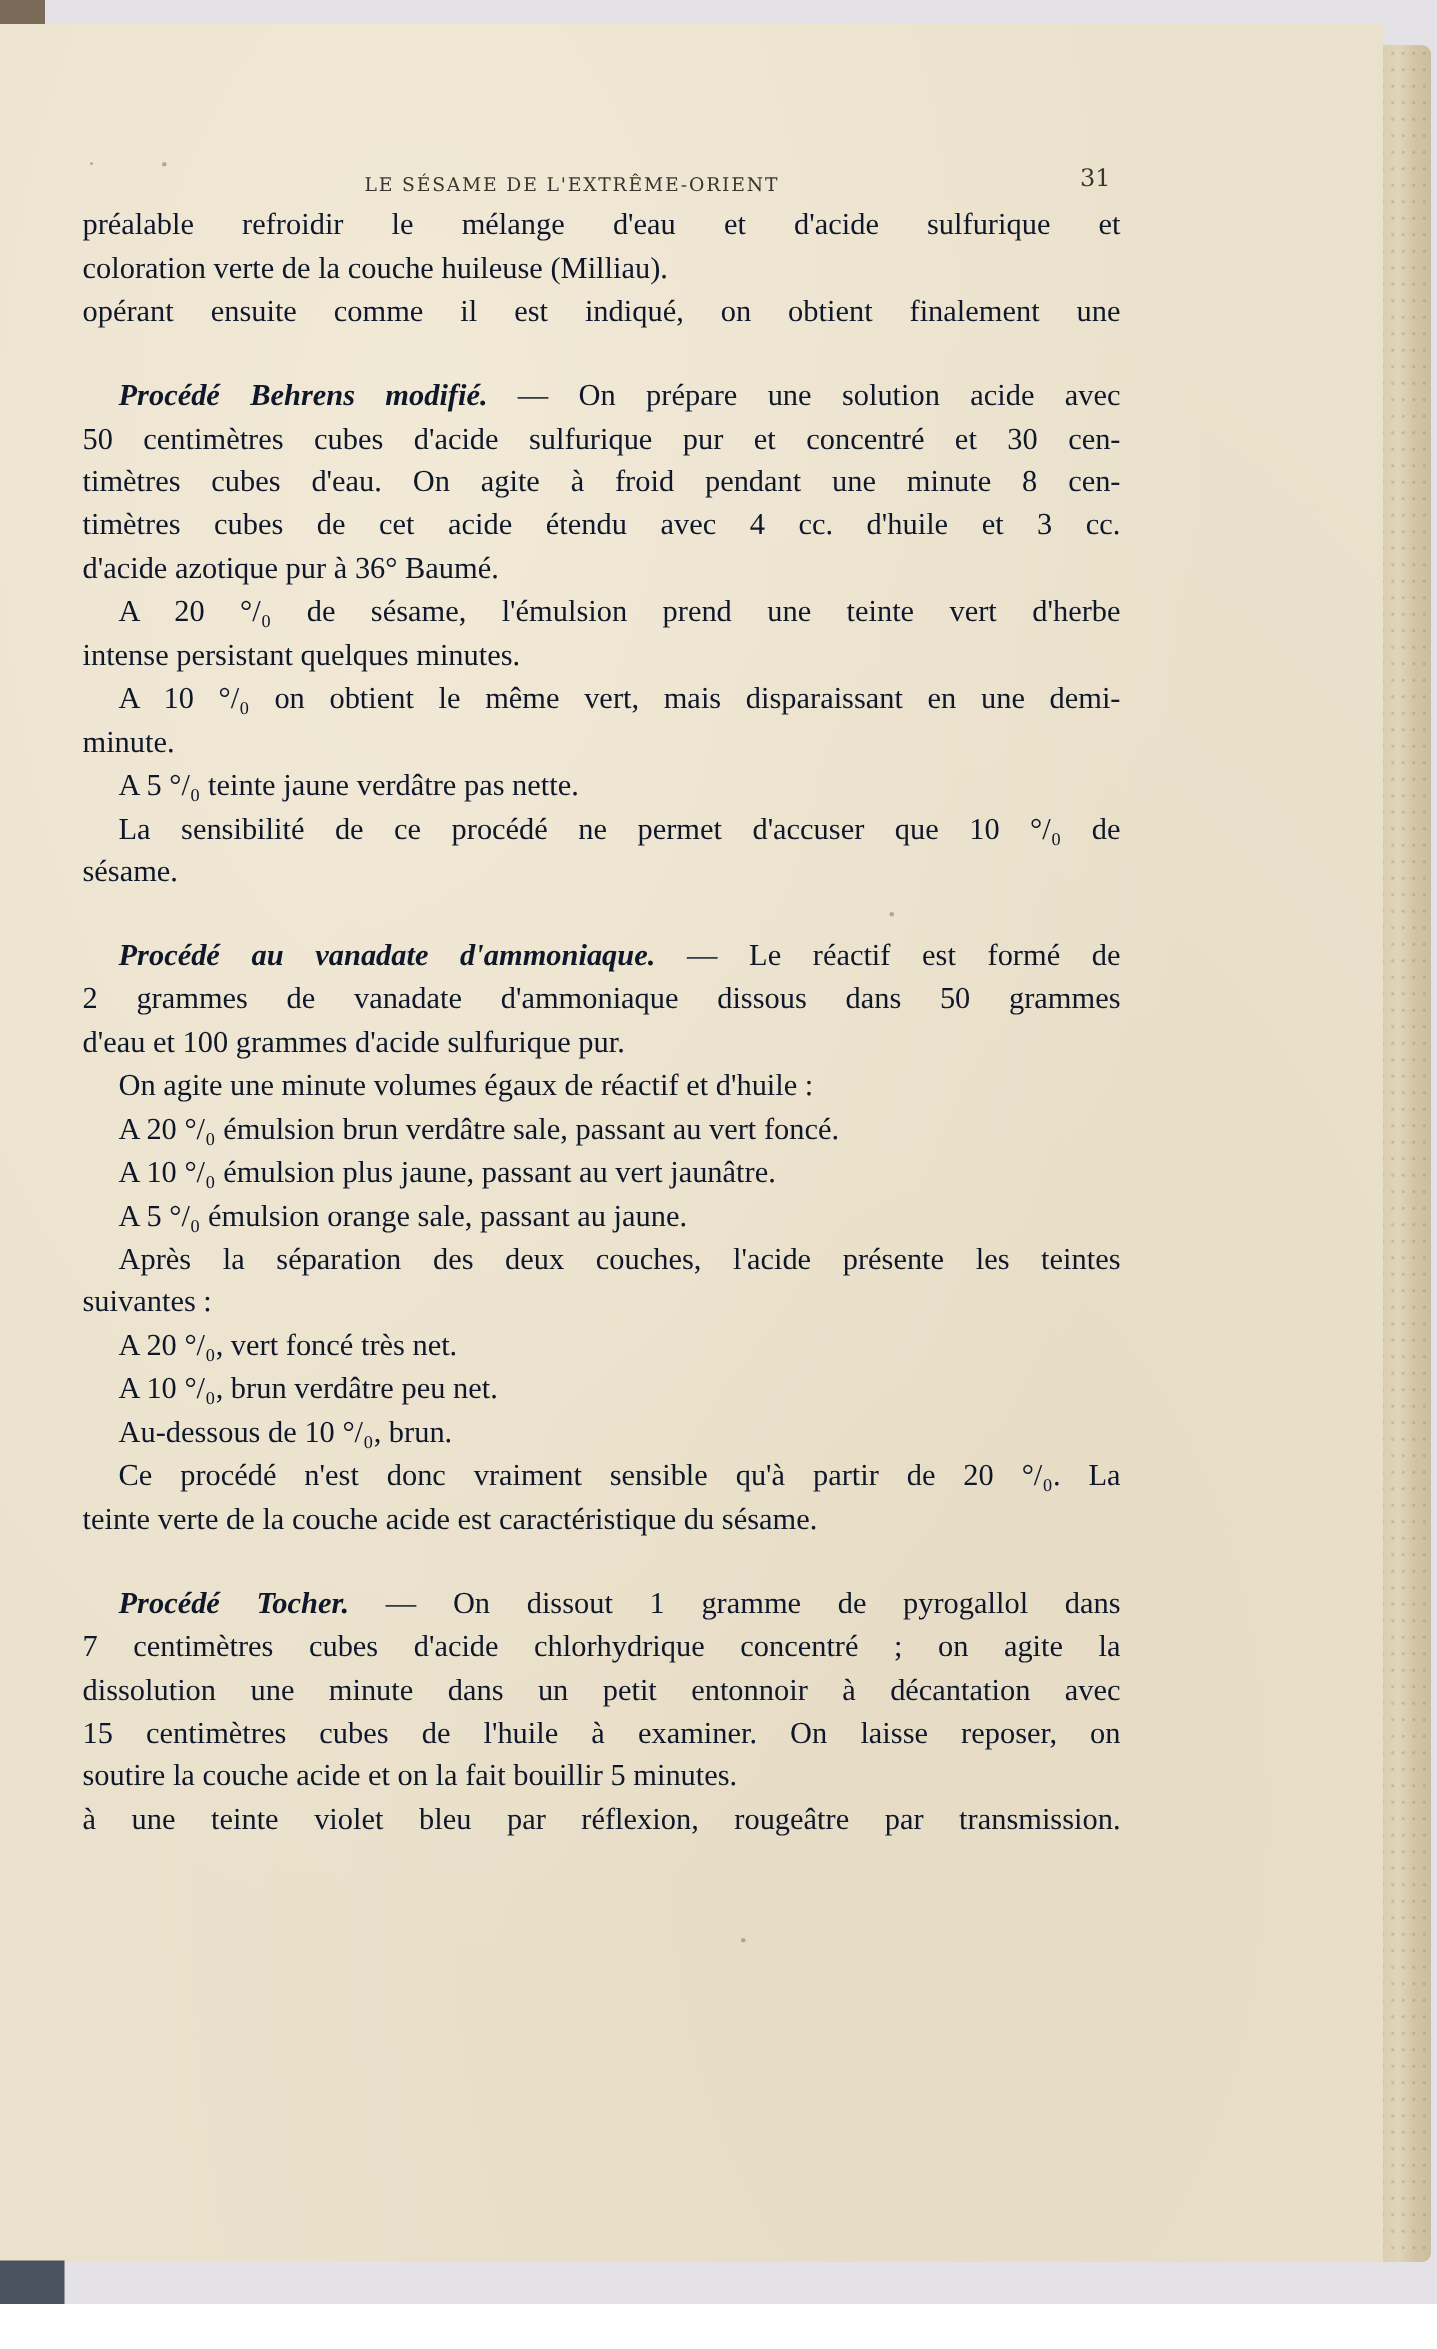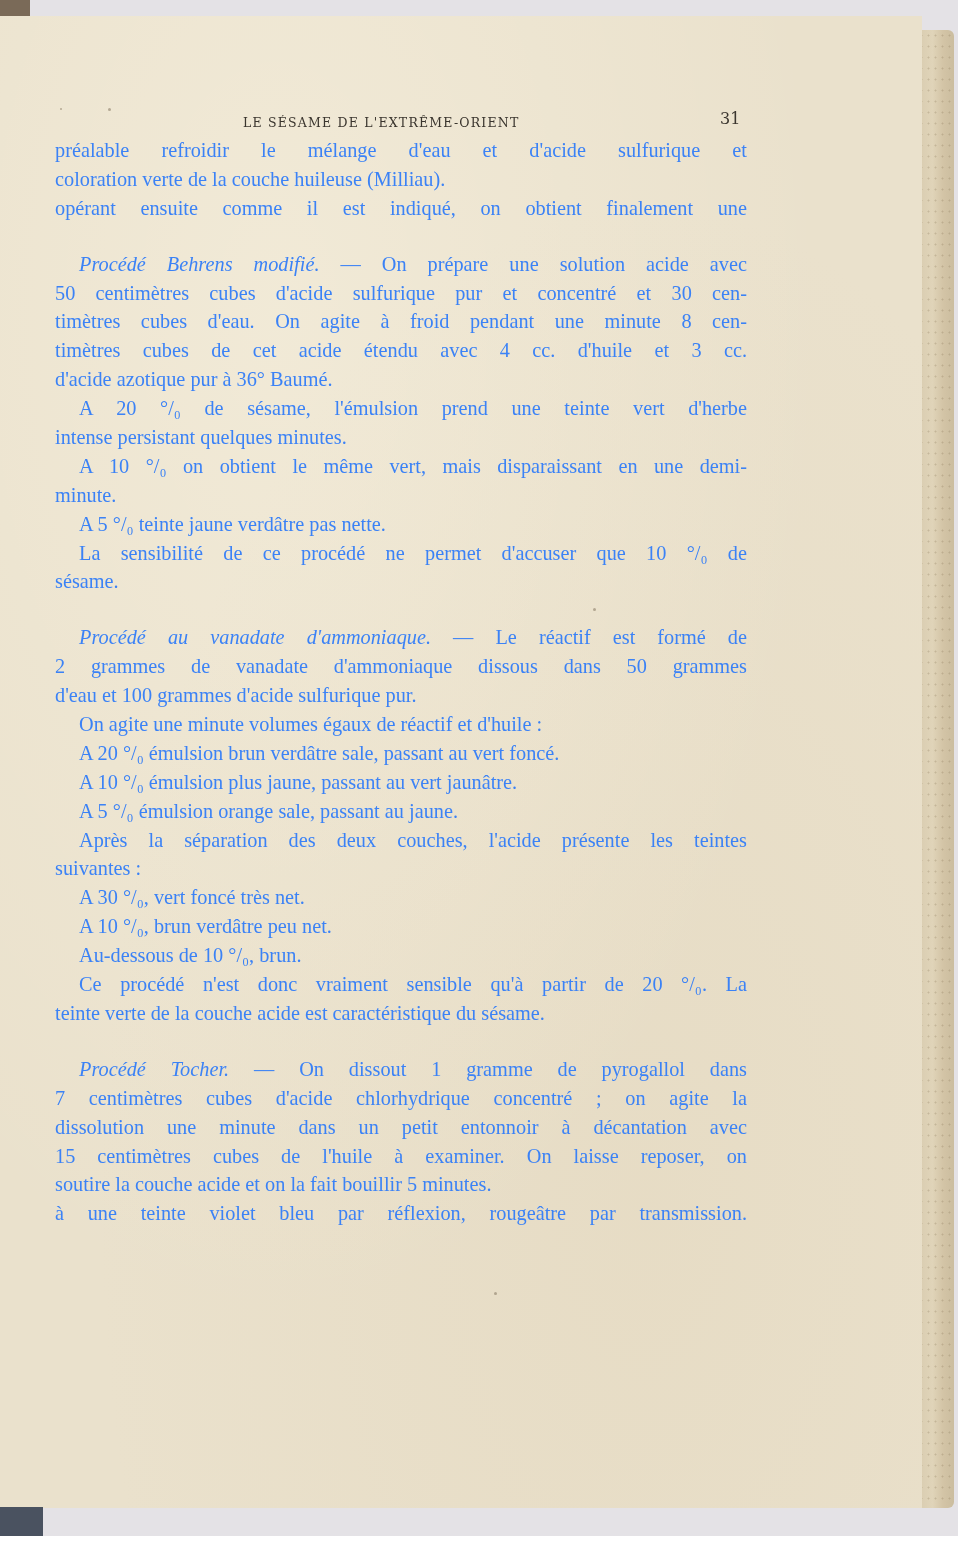--- a/index.html
+++ b/index.html
@@ -80,21 +80,21 @@
       font-size: 16px;
     }
     .body-text {
       position: absolute;
       left: 55px;
       top: 136px;
       width: 692px;
       font-family: "Liberation Serif", serif;
       font-size: 20.3px;
       line-height: 28.9px;
-      color: #3b82f6;
+      color: #0f172a;
       text-align: justify;
     }
     .body-text p {
       margin: 0;
     }
     .line {
       display: block;
       text-align: justify;
       text-align-last: justify;
       white-space: nowrap;
@@ -105,20 +105,21 @@
       text-align-last: left;
     }
     .line.indent {
       padding-left: 24px;
     }
     .gap {
       height: 27px;
     }
     .it {
       font-style: italic;
+      font-weight: bold;
     }
     .footer-caption {
       position: absolute;
       right: 14px;
       top: 1592px;
       font-family: "DejaVu Sans", sans-serif;
       font-size: 10px;
       color: #701a75;
     }
     .speck {
@@ -177,21 +178,21 @@
   <p>
     <span class="line indent"><span class="it">Procédé au vanadate d'ammoniaque.</span><span> — Le réactif est formé de</span></span>
     <span class="line">2 grammes de vanadate d'ammoniaque dissous dans 50 grammes</span>
     <span class="line last">d'eau et 100 grammes d'acide sulfurique pur.</span>
     <span class="line indent last">On agite une minute volumes égaux de réactif et d'huile :</span>
     <span class="line indent last">A 20 °/₀ émulsion brun verdâtre sale, passant au vert foncé.</span>
     <span class="line indent last">A 10 °/₀ émulsion plus jaune, passant au vert jaunâtre.</span>
     <span class="line indent last">A 5 °/₀ émulsion orange sale, passant au jaune.</span>
     <span class="line indent">Après la séparation des deux couches, l'acide présente les teintes</span>
     <span class="line last">suivantes :</span>
-    <span class="line indent last">A 30 °/₀, vert foncé très net.</span>
+    <span class="line indent last">A 20 °/₀, vert foncé très net.</span>
     <span class="line indent last">A 10 °/₀, brun verdâtre peu net.</span>
     <span class="line indent last">Au-dessous de 10 °/₀, brun.</span>
     <span class="line indent">Ce procédé n'est donc vraiment sensible qu'à partir de 20 °/₀. La</span>
     <span class="line last">teinte verte de la couche acide est caractéristique du sésame.</span>
   </p>
   <div class="gap"></div>
 
   <p>
     <span class="line indent"><span class="it">Procédé Tocher.</span><span> — On dissout 1 gramme de pyrogallol dans</span></span>
     <span class="line">7 centimètres cubes d'acide chlorhydrique concentré ; on agite la</span>

